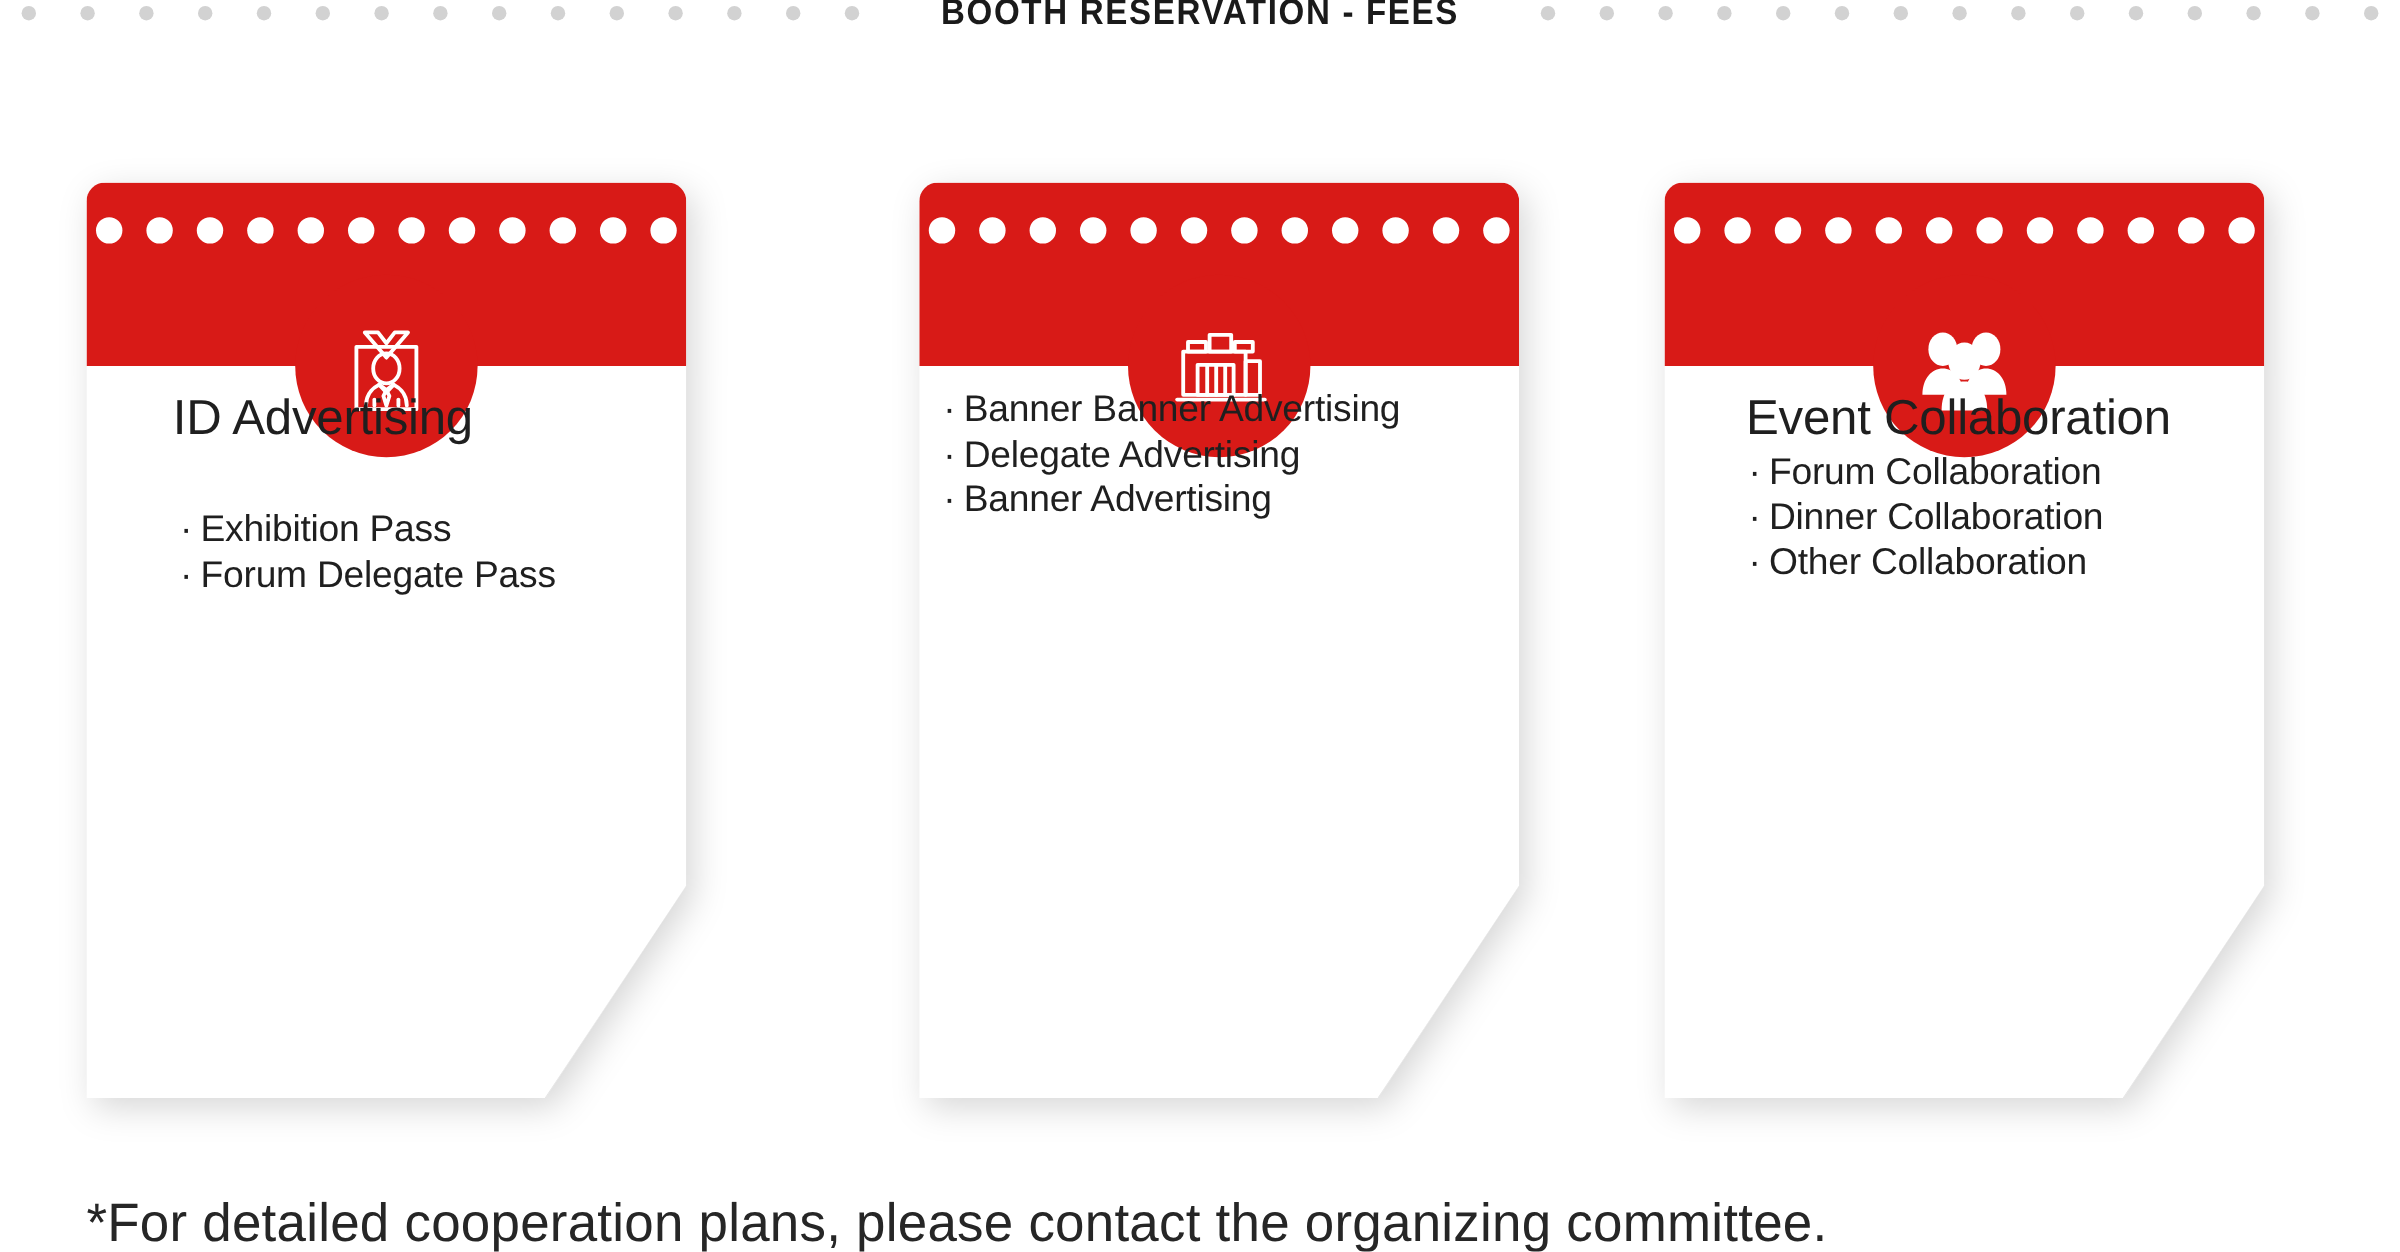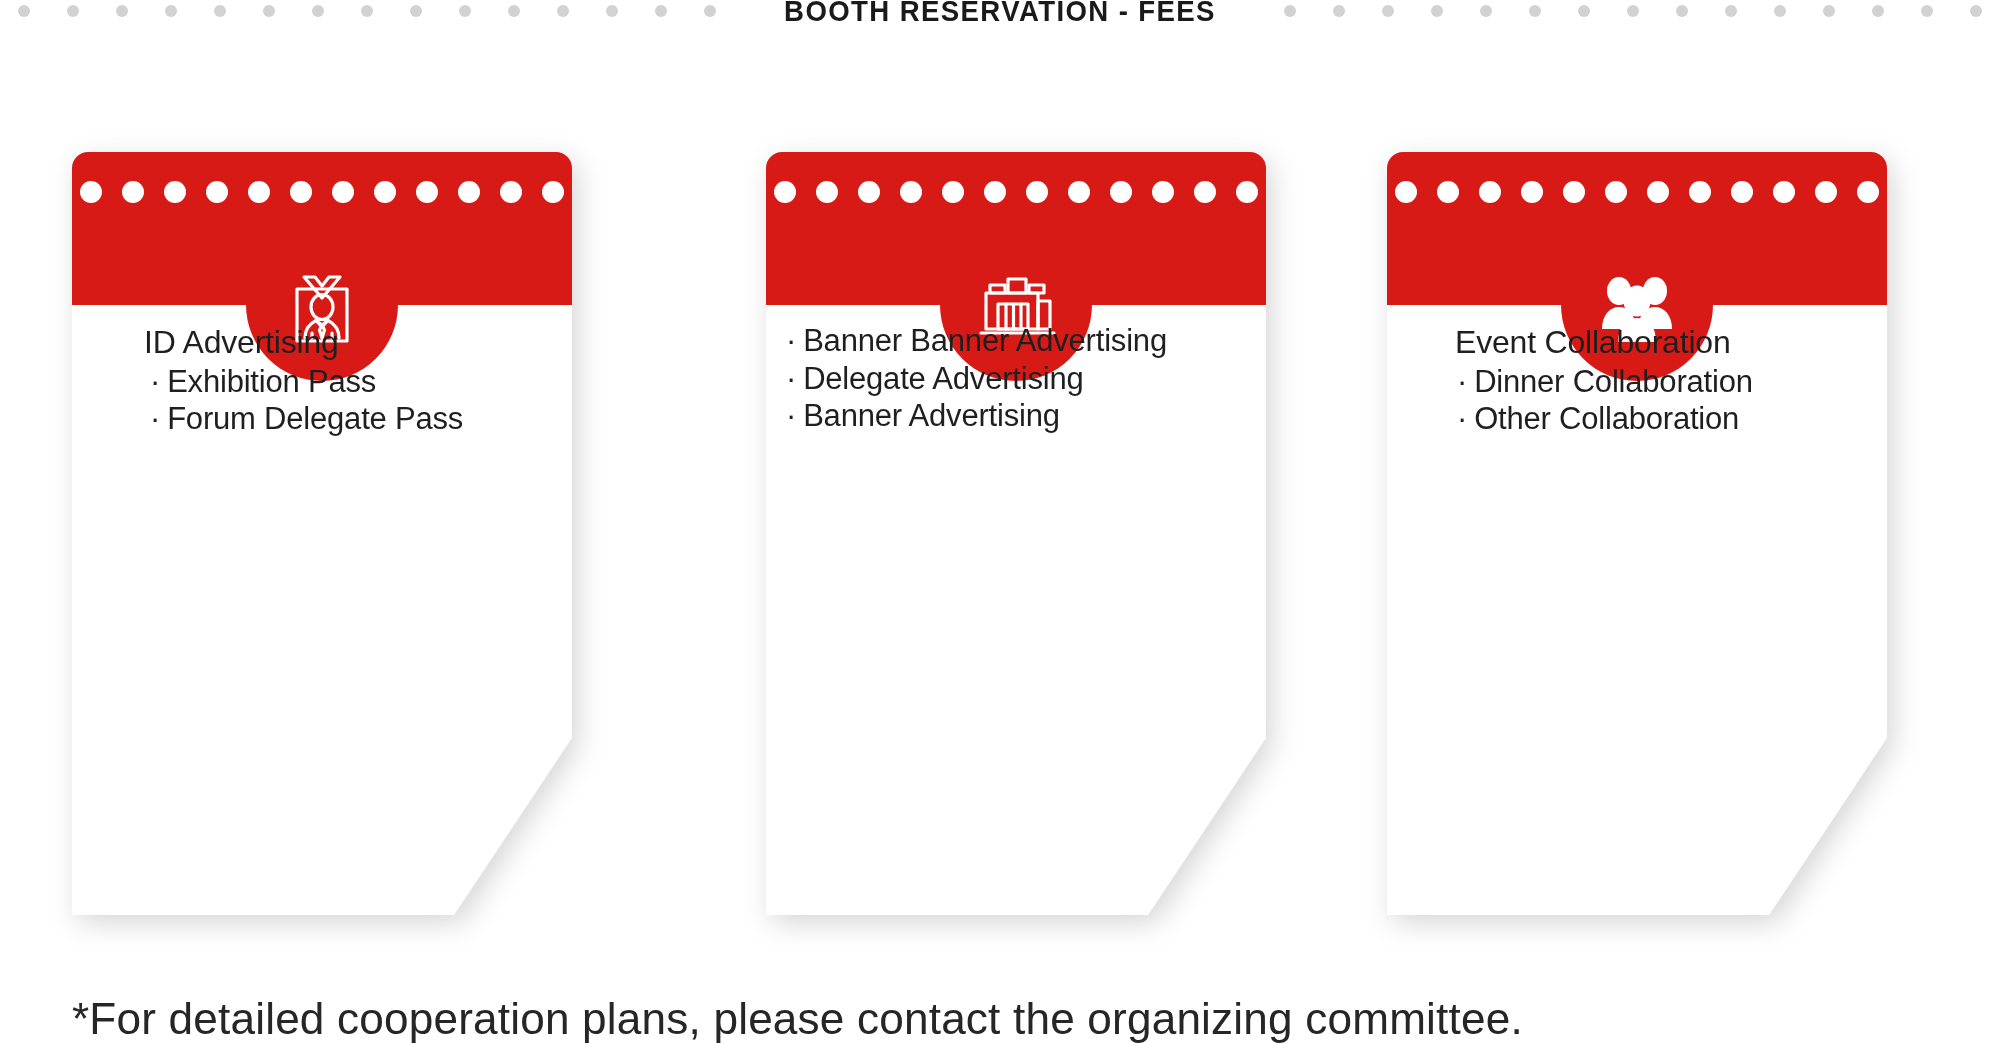--- a/index.html
+++ b/index.html
@@ -89,21 +89,21 @@
     -webkit-clip-path:polygon(100% 0,100% 100%,0 100%);
     clip-path:polygon(100% 0,100% 100%,0 100%);
   }
 
   .card-body{
     position:absolute;left:0;top:170px;width:100%;
     padding:0 0 0 0;
     box-sizing:border-box;
   }
   .card-title{
-    font-size:32px;
+    font-size:41px;
     color:#1f1f1f;
     line-height:1.28;
     letter-spacing:-0.2px;
     white-space:nowrap;
   }
   .card-list{
     list-style:none;margin:0;padding:0;
   }
   .card-list li{
     font-size:31px;
@@ -111,21 +111,21 @@
     line-height:1.21;
     letter-spacing:-0.2px;
     white-space:nowrap;
   }
   .bullet-dot{margin-right:7px;}
 
   
   #card-0 .card-body{padding-left:72px;}
   #card-1 .card-body{padding-left:12px;}
   #card-2 .card-body{padding-left:68px;}
-  #card-0 .card-list{padding-left:6px;}
+  #card-0 .card-list{padding-left:6px;margin-top:48px;}
   #card-1 .card-list{padding-left:8px;}
   #card-2 .card-list{padding-left:2px;}
 
   
   #footer-note{
     position:absolute;left:72px;top:993px;
     font-family:"Liberation Sans Narrow","Liberation Sans",sans-serif;
     font-size:45px;
     color:#262626;
     letter-spacing:0.2px;
@@ -287,20 +287,21 @@
         <path d="M13 72 C13 58 21 50 30 50 C39 50 47 58 47 72 Z"></path>
         <ellipse cx="66" cy="34" rx="12" ry="14"></ellipse>
         <path d="M49 72 C49 58 57 50 66 50 C75 50 83 58 83 72 Z"></path>
         <ellipse cx="48" cy="44" rx="13.5" ry="15.5"></ellipse>
         <path d="M29 85 C29 69 37 61 48 61 C59 61 67 69 67 85 Z"></path>
       </svg>
     </div>
     <div class="card-body">
       <div class="card-title">Event Collaboration</div>
       <ul class="card-list">
+        <li><span class="bullet-dot">·</span><span>Forum Collaboration</span></li>
         <li><span class="bullet-dot">·</span><span>Dinner Collaboration</span></li>
         <li><span class="bullet-dot">·</span><span>Other Collaboration</span></li>
       </ul>
     </div>
   </div>
 
 </div>
 
 <div id="footer-note">*For detailed cooperation plans, please contact the organizing committee.</div>
 

